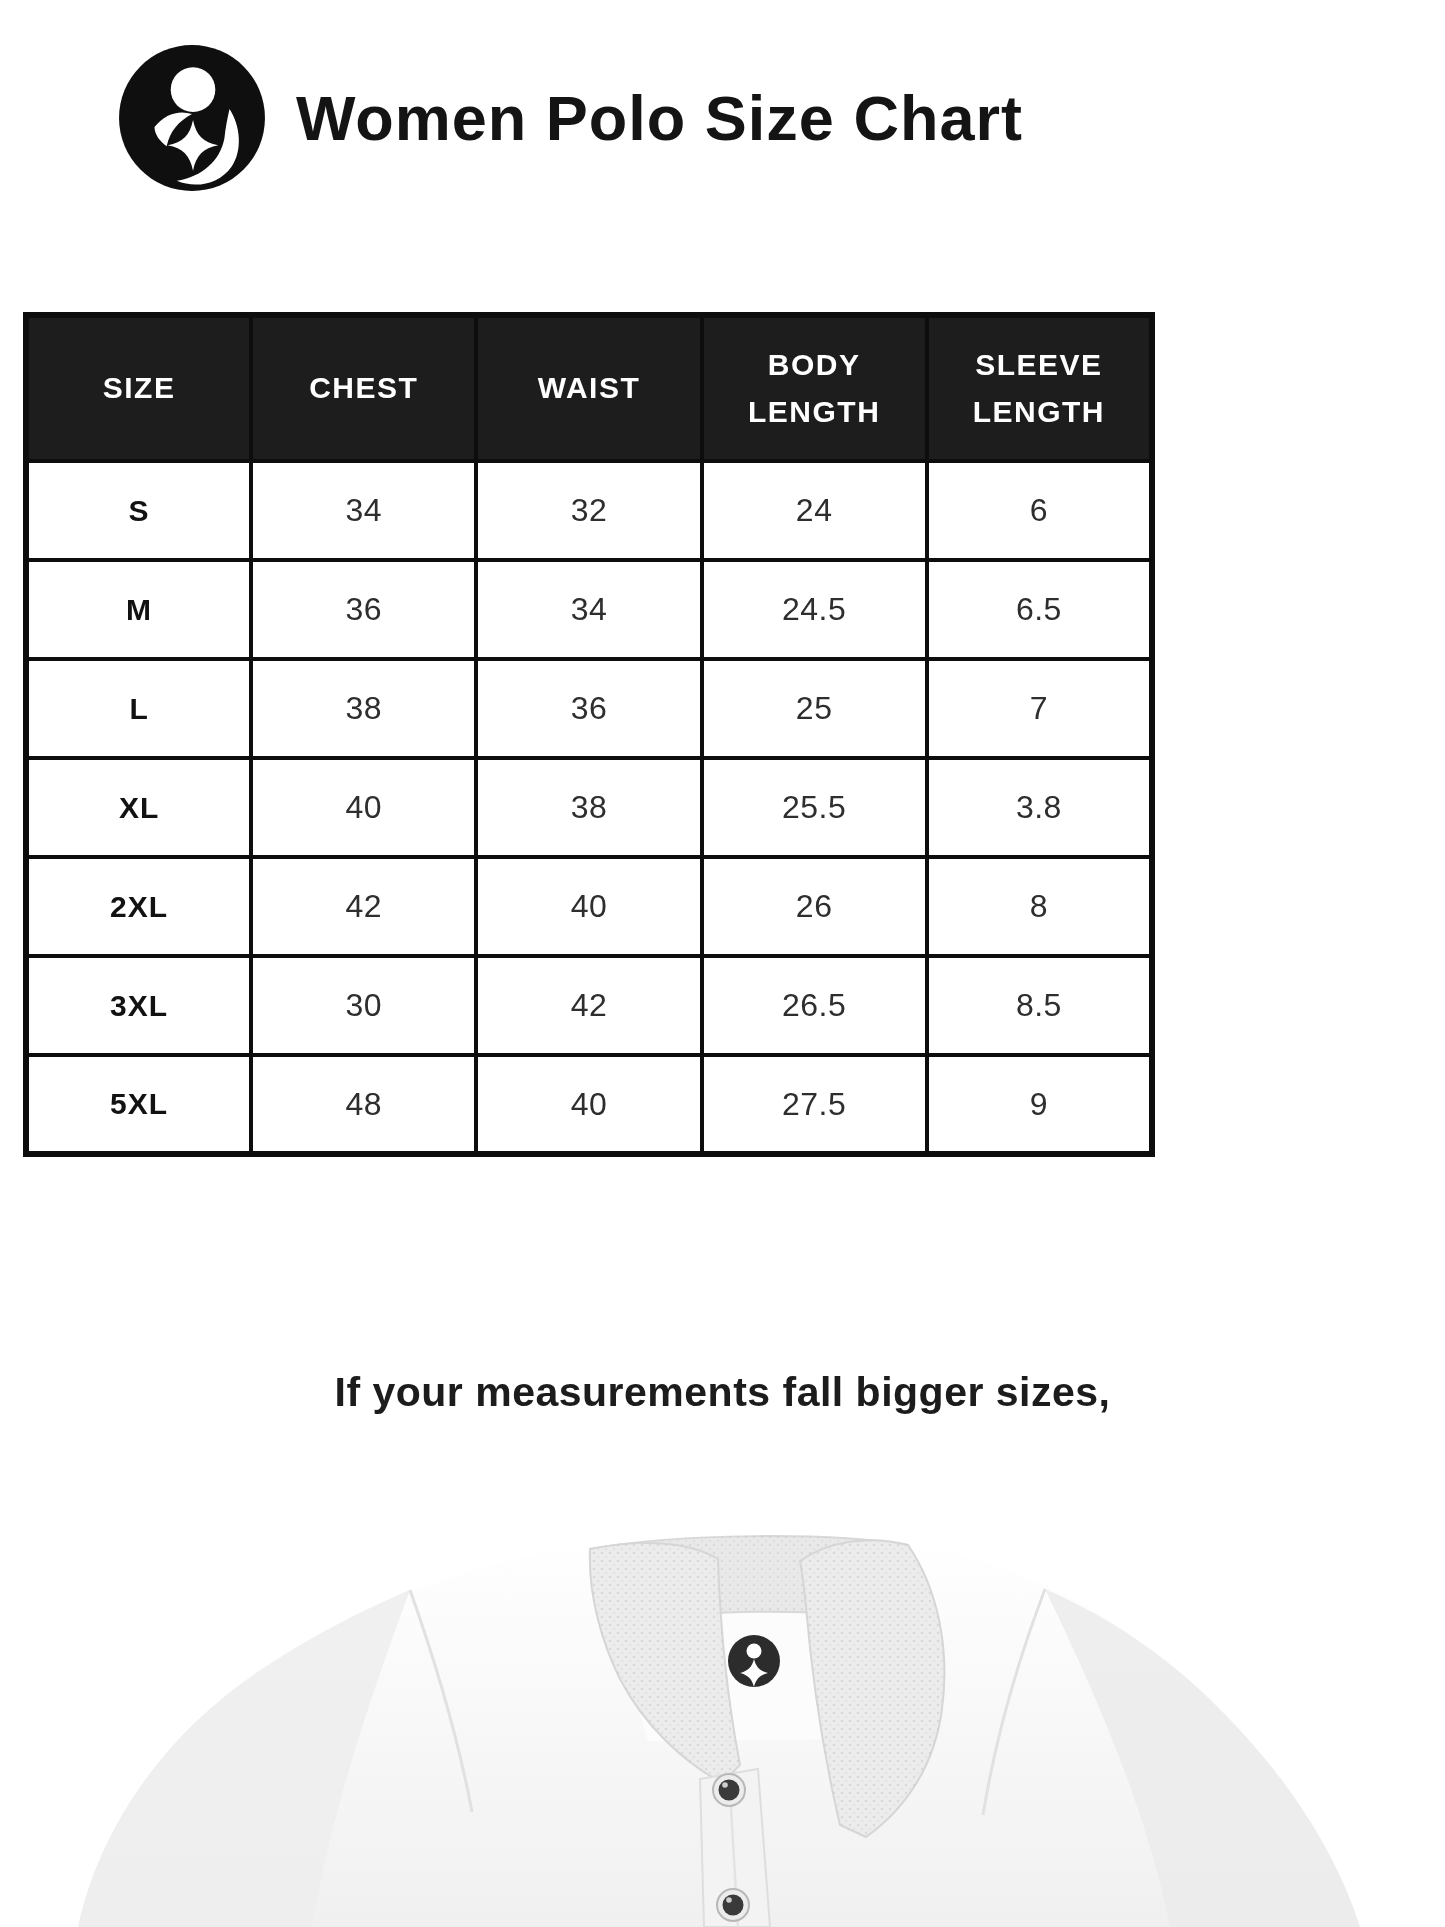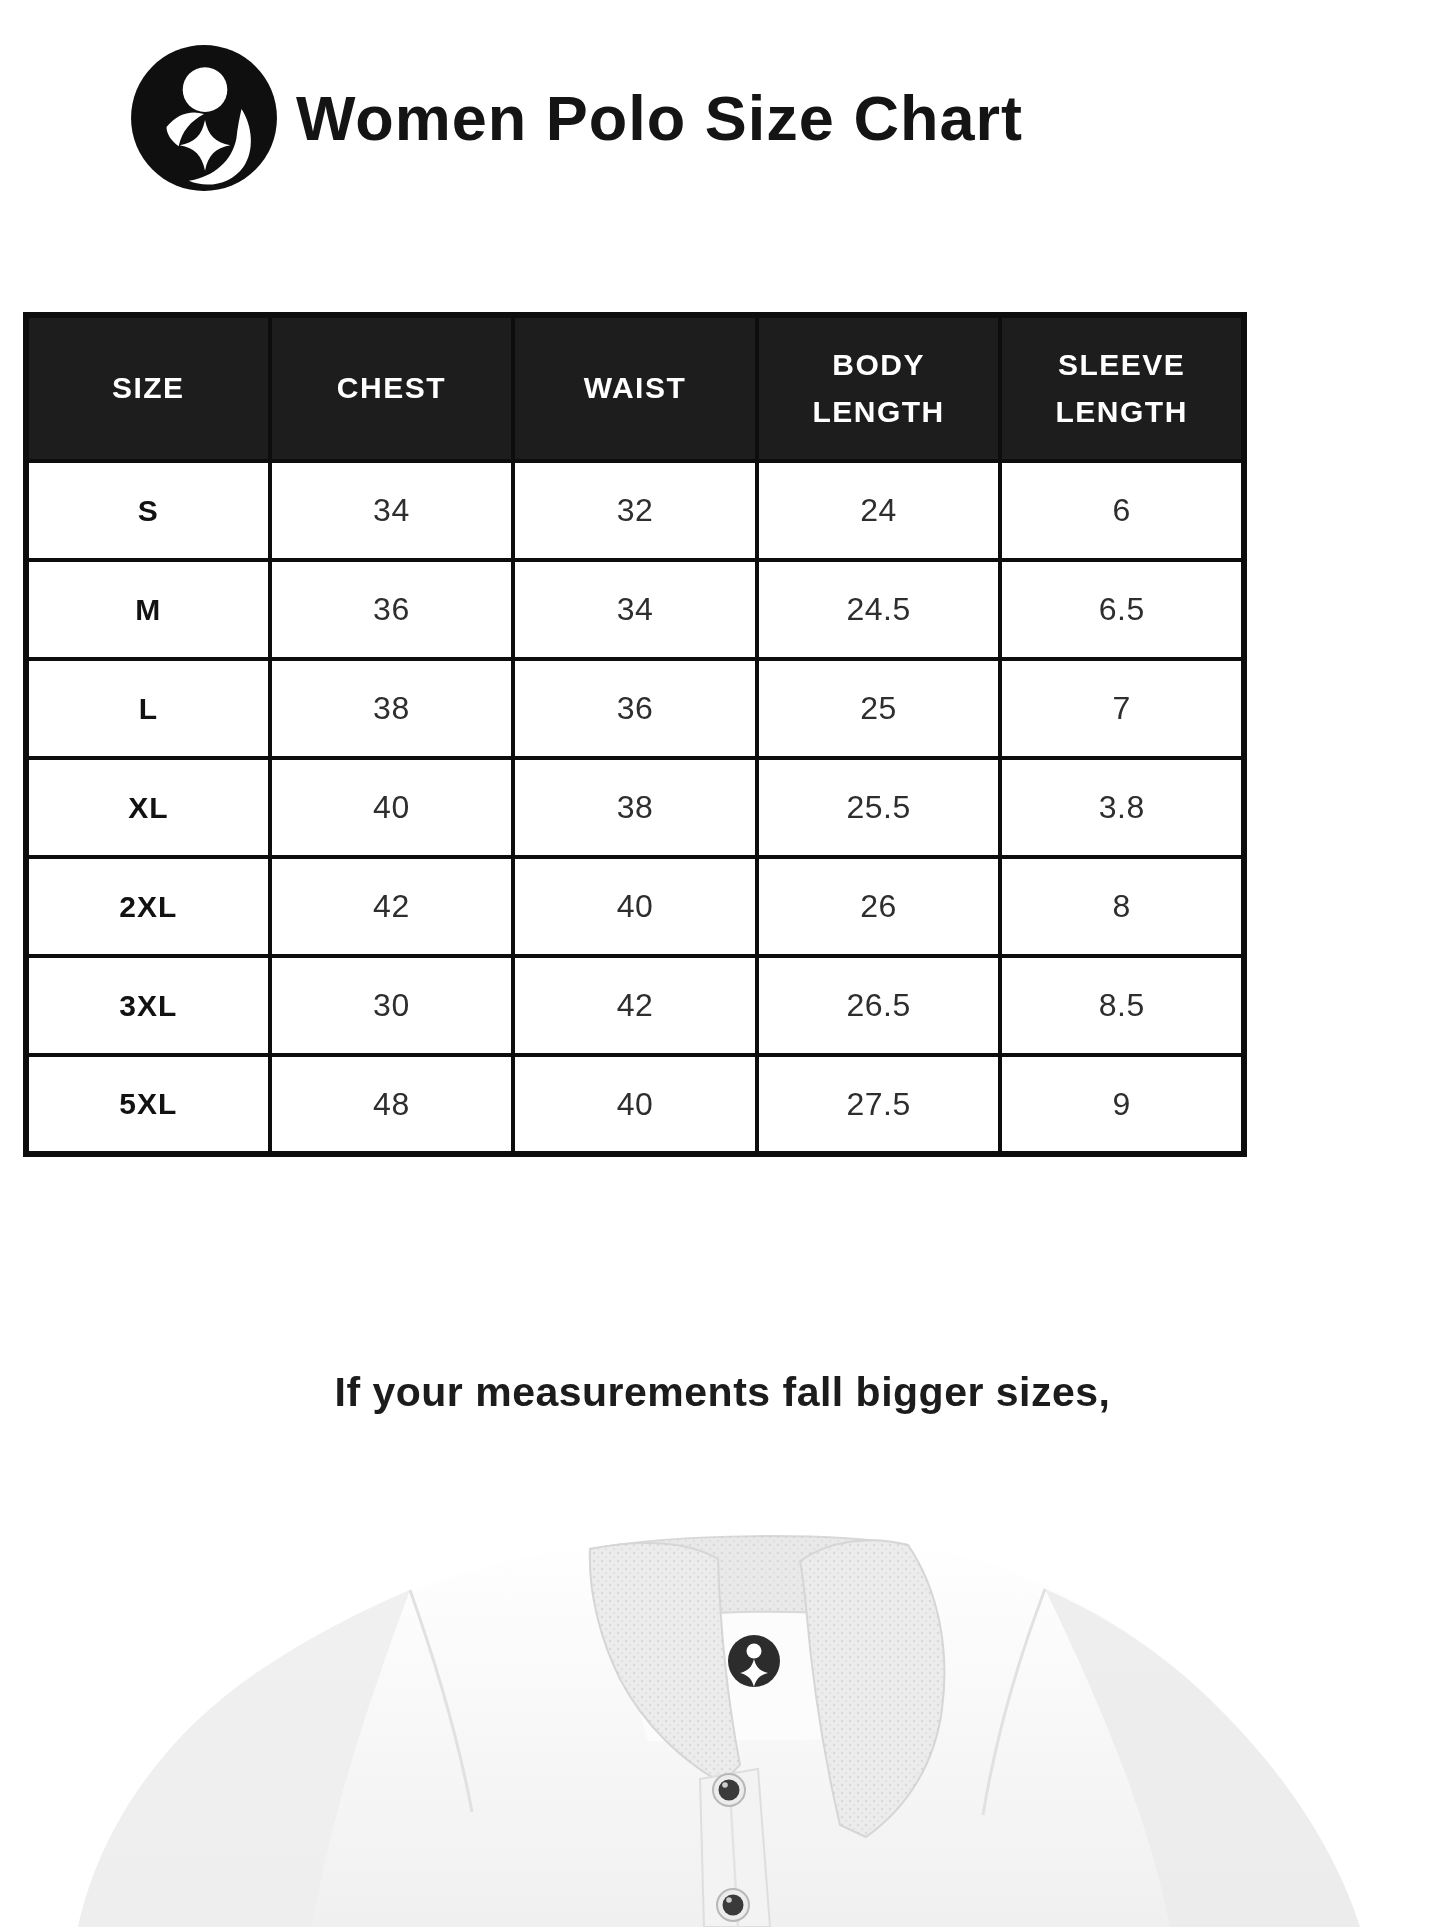--- a/index.html
+++ b/index.html
@@ -12,40 +12,40 @@
     height: 1927px;
     background: #ffffff;
     overflow: hidden;
     margin: 0 auto;
   }
 
   
   .brand-header {
     position: absolute;
     top: 42px;
-    left: 128px;
+    left: 116px;
     display: flex;
     align-items: center;
-    gap: 16px;
+    gap: 28px;
   }
   .brand-logo { width: 152px; height: 152px; flex: 0 0 auto; }
   .page-title {
     font-size: 63px;
     font-weight: 800;
     letter-spacing: 1px;
     color: #141414;
     white-space: nowrap;
   }
 
   
   .size-table {
     position: absolute;
     top: 312px;
     left: 23px;
-    width: 1224px;
+    width: 1132px;
     border-collapse: collapse;
     table-layout: fixed;
     background: #ffffff;
     border: 6px solid #0d0d0d;
   }
   .size-table th, .size-table td {
     border: 4px solid #0d0d0d;
     text-align: center;
     vertical-align: middle;
   }

